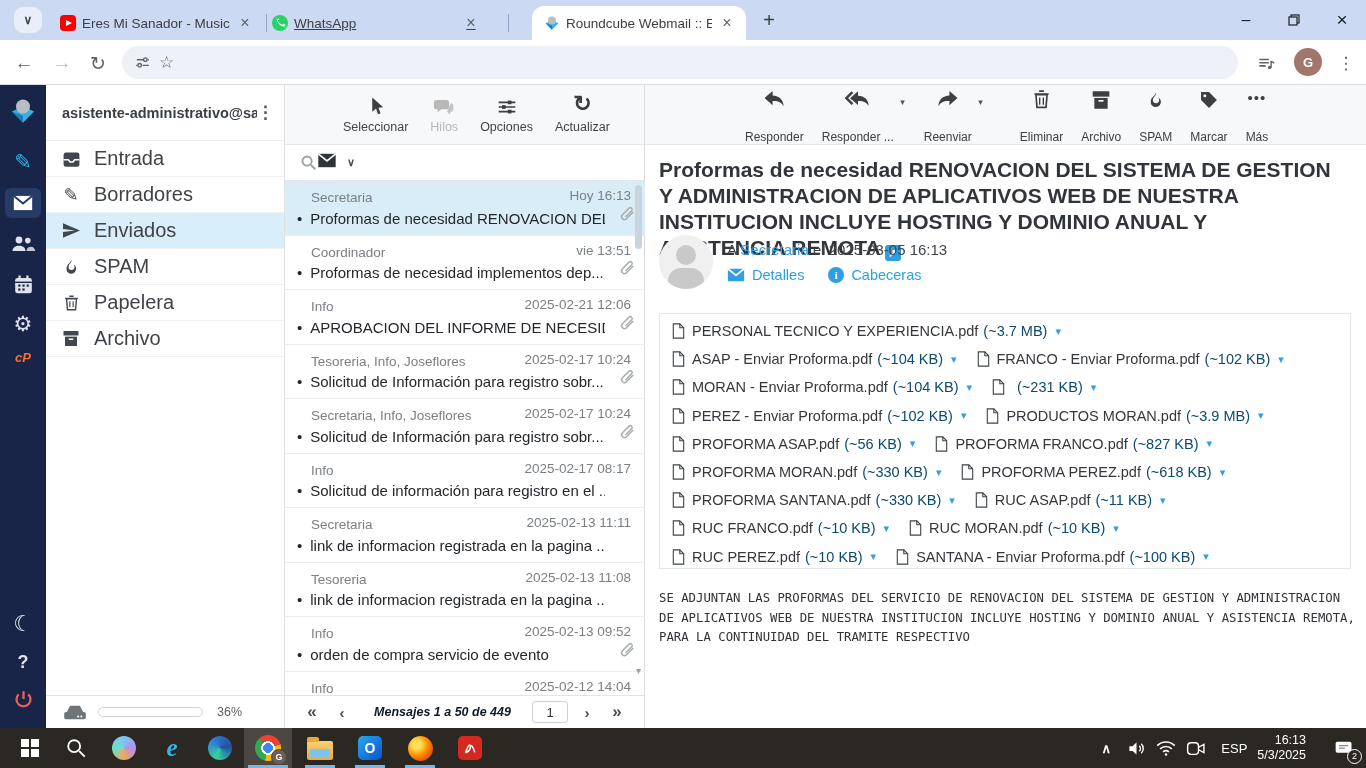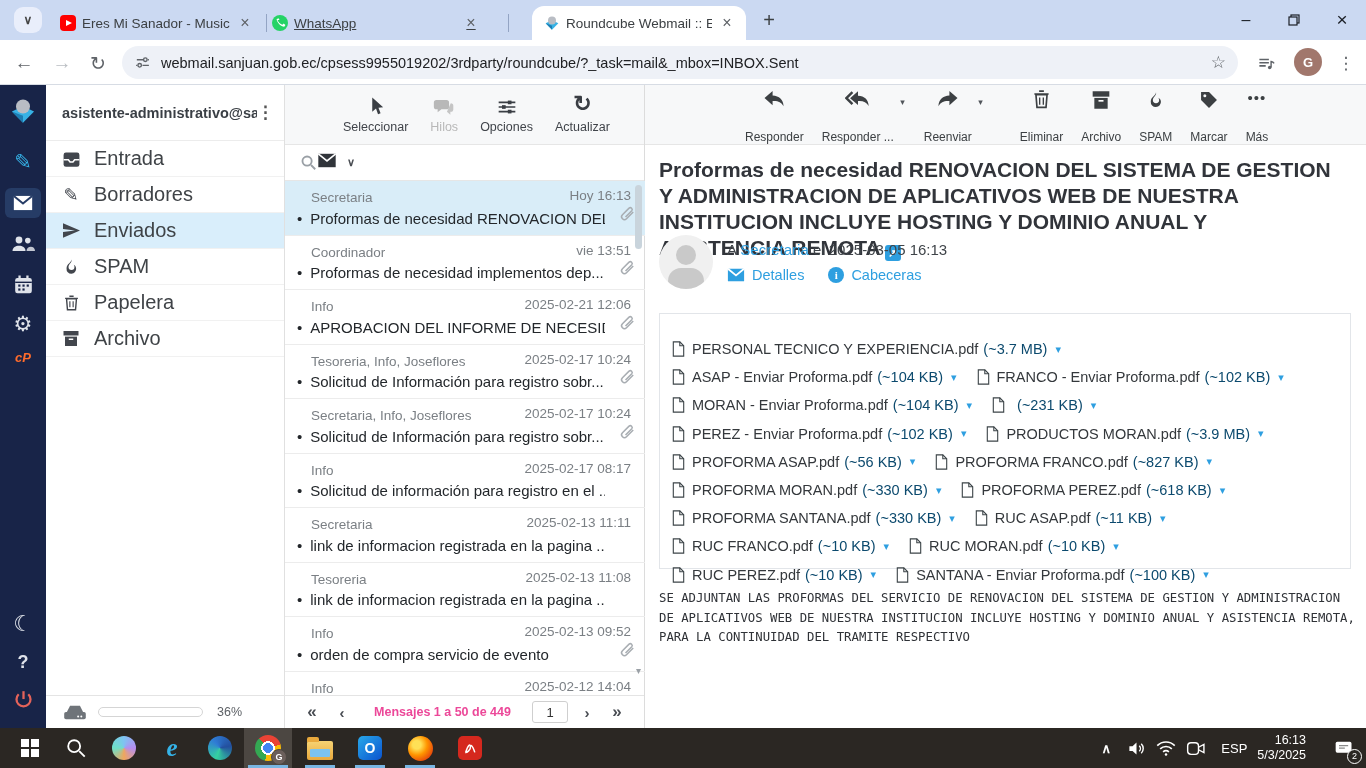--- a/index.html
+++ b/index.html
@@ -77,21 +77,21 @@
   .mrow .subjline { position:absolute; left:12px; right:40px; bottom:7px; white-space:nowrap; overflow:hidden; }
   .mrow .bullet { color:#22262a; font-size:15px; margin-right:8px; }
   .mrow .subj { font-size:15px; color:#23272b; }
   .mrow .clip { position:absolute; right:10px; bottom:8px; color:#a8adb2; }
   .lscroll { position:absolute; right:2px; top:100px; width:7px; height:64px; background:#c9d4dc; border-radius:4px; }
   .lscroll-arrow { position:absolute; right:3px; top:580px; color:#9aa0a6; font-size:10px; }
   .lfooter { position:absolute; left:0; bottom:0; width:100%; height:33px; border-top:1px solid #e4e4e4; background:#fff;
     display:flex; align-items:center; padding:0 12px; }
   .pagnav { color:#4a4e54; font-size:17px; font-weight:bold; width:30px; text-align:center; }
   .pagnav.sm { font-size:15px; }
-  .paglabel { flex:1; text-align:center; font-size:12.5px; font-weight:bold; color:#ec4899; }
+  .paglabel { flex:1; text-align:center; font-size:12.5px; font-weight:bold; color:#0f172a;font-style:italic; }
   .pageinput { width:36px; height:22px; border:1px solid #cfcfcf; border-radius:3px; text-align:center; font-size:13px; color:#333;
     display:flex; align-items:center; justify-content:center; margin:0 4px; background:#fff; }
 
   .mview { position:absolute; left:645px; top:0; width:721px; height:643px; background:#fff; }
   .vtoolbar { height:60px; border-bottom:1px solid #e6e6e6; background:#f7f8f9; display:flex; align-items:center; padding-left:100px; }
   .vbtn { display:flex; flex-direction:column; align-items:center; margin-right:18px; color:#3c4043; position:relative; }
   .vbtn .tico { height:24px; display:flex; align-items:flex-end; justify-content:center; }
   .vbtn .tlabel { font-size:12px; margin-top:20px; white-space:nowrap; }
   .vbtn .ddcaret { position:absolute; right:-11px; top:11px; font-size:9px; color:#50545a; }
   .vbtn.gap { margin-left:14px; }
@@ -104,21 +104,21 @@
   .pavatar .bodysh { position:absolute; left:9px; top:33px; width:36px; height:26px; border-radius:14px; background:#c9c9c9; }
   .sendertext { margin-left:14px; padding-top:6px; }
   .toline { font-size:15px; color:#3f4449; }
   .toline .bluelink { color:#2e9fe0; }
   .metarow { display:flex; align-items:center; margin-top:9px; }
   .metaitem { display:flex; align-items:center; margin-right:24px; color:#2e9fe0; font-size:14.5px; }
   .metaitem .mico { margin-right:7px; display:flex; }
   .infocirc { width:16px; height:16px; border-radius:50%; background:#2e9fe0; color:#fff; font-size:11px; font-weight:bold;
     font-family:"Liberation Serif", serif; display:flex; align-items:center; justify-content:center; }
   .attachbox { position:absolute; left:14px; top:228px; width:692px; height:256px; border:1px solid #e2e5e9;
-    padding:21px 12px; display:flex; flex-wrap:wrap; column-gap:20px; align-content:flex-start; }
+    padding:3px 12px; display:flex; flex-wrap:wrap; column-gap:20px; align-content:flex-start; }
   .att { display:flex; align-items:center; height:28.2px; white-space:nowrap; font-size:14.5px; }
   .att .aicon { color:#3c4448; margin-right:7px; display:flex; }
   .att .aname { color:#34383c; }
   .att .asize { color:#0c4a6e; margin-left:5px; }
   .att .acaret { color:#2e9fe0; font-size:11px; margin-left:8px; }
   .mbody { position:absolute; left:14px; top:504px; width:700px; font-family:"DejaVu Sans Mono", monospace;
     font-size:12.3px; line-height:19.5px; color:#2f3237; }
 
   
   .taskbar { position:absolute; left:0; top:728px; width:1366px; height:40px; background:#2b2723; }
@@ -215,21 +215,20 @@
       </div>
     <div class="navico" style="left:84px;">
         <span>↻</span>
       </div>
     <div class="omnibox">
       <svg width="17" height="17" viewBox="0 0 24 24" fill="none" stroke="#5f6368" stroke-width="2">
           <path d="M4 8h9M19.5 8h1.5M3 16h1.5M12 16h9"></path>
           <circle cx="16" cy="8" r="2.5"></circle>
           <circle cx="8" cy="16" r="2.5"></circle>
         </svg>
-      <span class="omni-url">webmail.sanjuan.gob.ec/cpsess9955019202/3rdparty/roundcube/?_task=mail&amp;_mbox=INBOX.Sent</span>
       <span class="omni-star">☆</span>
     </div>
     <div class="navico" style="left:1252px;">
       <svg width="19" height="19" viewBox="0 0 24 24" fill="#5f6368">
           <path d="M3 6h12v2H3zM3 10h12v2H3zM3 14h8v2H3z"></path>
           <circle cx="16" cy="17" r="2.2"></circle>
           <path d="M17.8 17V9.5c1.8.2 3 .9 3.8 2.2" stroke="#5f6368" stroke-width="1.8" fill="none"></path>
         </svg>
     </div>
     <div class="avatar-g">

